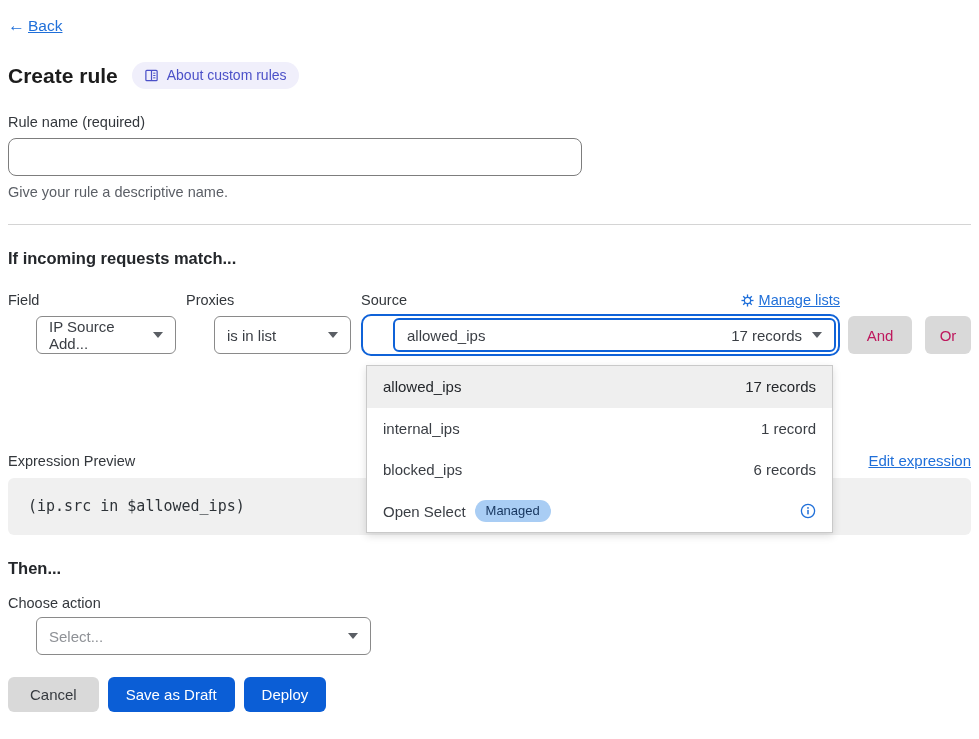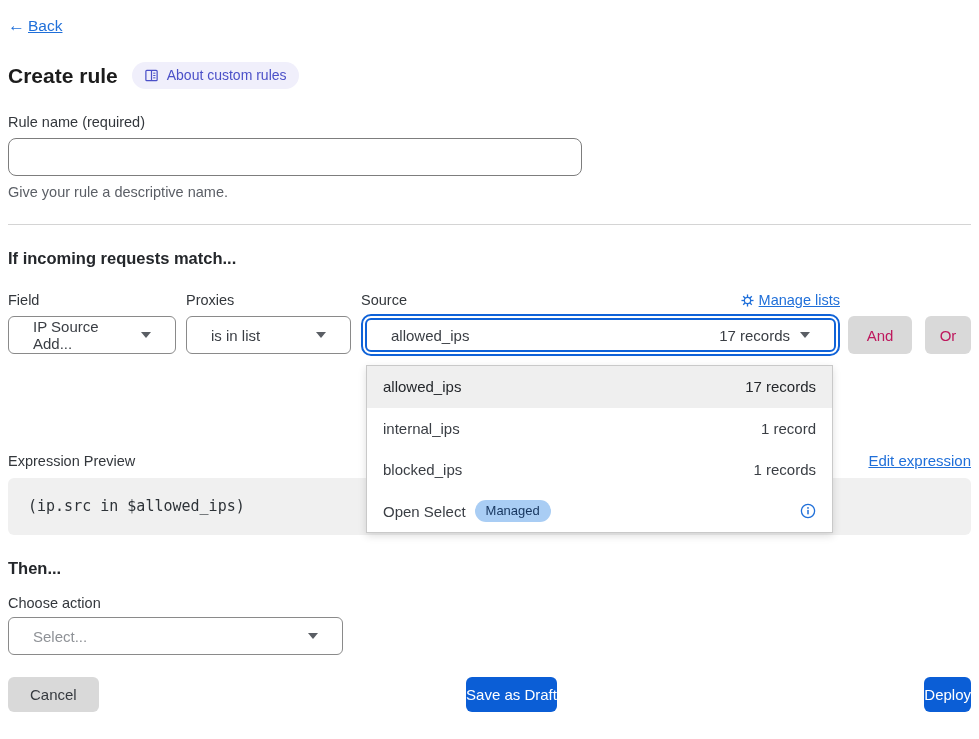--- a/index.html
+++ b/index.html
@@ -51,21 +51,21 @@
   .col-operator { width:165px; margin-left:10px; }
   .col-value { flex:1; margin-left:10px; position:relative; }
   .label-row { height:20px; display:flex; align-items:center; justify-content:space-between; }
   .manage-link { color:#1f6fd9; font-size:14.5px; text-decoration:none; display:inline-flex; align-items:center; gap:5px; cursor:pointer; }
   .manage-link .lbl { text-decoration:underline; }
 
   .select {
     margin-top:6px; height:38px; background:#fff;
     border:1px solid #8a8a8a; border-radius:6px;
     display:flex; align-items:center; justify-content:space-between;
-    padding:0 24px; font-size:15px; color:#3a3e44; cursor:pointer;
+    padding:0 12px; font-size:15px; color:#3a3e44; cursor:pointer;margin-left:28px;
   }
   .caret {
     width:0; height:0; flex:none;
     border-left:5px solid transparent; border-right:5px solid transparent;
     border-top:6px solid #5a5e64; margin-left:10px;
   }
   .placeholder { color:#8e9196; }
 
   .focus-ring { margin-top:4px; border:2px solid #0f62d8; border-radius:10px; padding:2px; }
   .value-select { margin-top:0; height:34px; border:2px solid #0f62d8; }
@@ -107,28 +107,28 @@
     margin-top:9px; background:#f0f0f0; border-radius:6px;
     padding:19px 20px; font-family:"DejaVu Sans Mono", monospace;
     font-size:15px; color:#2e3338; line-height:19px;
   }
 
   
   .choose-label { margin-top:17px; }
   .action-select { width:335px; }
 
   
-  .footer { margin-top:22px; display:flex; justify-content:space-between; gap:9px; }
+  .footer { margin-top:22px; display:flex; justify-content:flex-start; gap:9px; }
   .btn {
     height:35px; border:none; border-radius:6px; cursor:pointer;
     font-family:inherit; font-size:15px;
     display:inline-flex; align-items:center; justify-content:center;
   }
   .btn-gray { background:#d9d9d9; color:#363a3f; padding:0 22px; }
-  .btn-blue { background:#0b5ed6; color:#ffffff; padding:0 0; }
+  .btn-blue { background:#0b5ed6; color:#ffffff; padding:0 18px; }
 </style>
 </head>
 <body>
 
 <div class="back-row">
   <a class="back-link">
     <span class="arrow">←</span>
       <span class="lbl">Back</span>
   </a>
 </div>
@@ -207,21 +207,21 @@
       <div class="menu-item selected">
         <span class="left">allowed_ips</span>
         <span>17 records</span>
       </div>
       <div class="menu-item">
         <span class="left">internal_ips</span>
         <span>1 record</span>
       </div>
       <div class="menu-item">
         <span class="left">blocked_ips</span>
-        <span>1 records</span>
+        <span>6 records</span>
       </div>
       <div class="menu-item">
         <span class="left">
           <span>Open Select</span>
           <span class="pill-managed">Managed</span>
         </span>
         <span class="info-icon">
           <svg width="16" height="16" viewBox="0 0 16 16">
             <circle cx="8" cy="8" r="6.6" fill="none" stroke="#1f6fd9" stroke-width="1.3"></circle>
             <circle cx="8" cy="4.9" r="0.9" fill="#1f6fd9"></circle>

